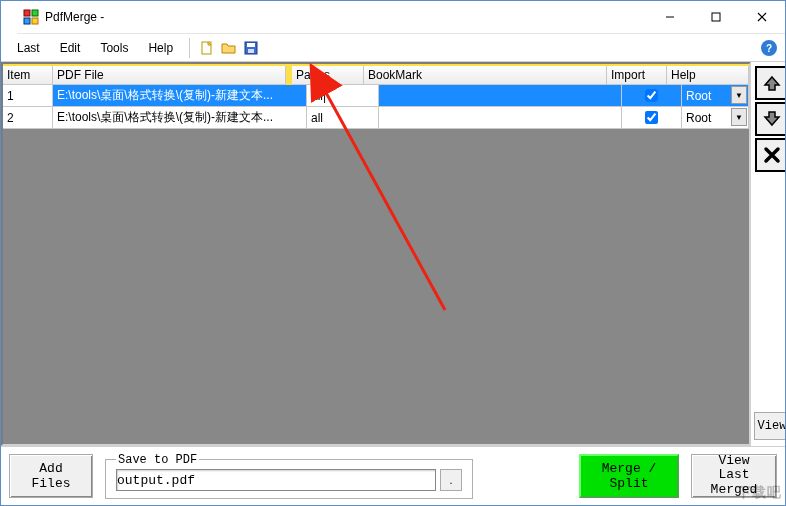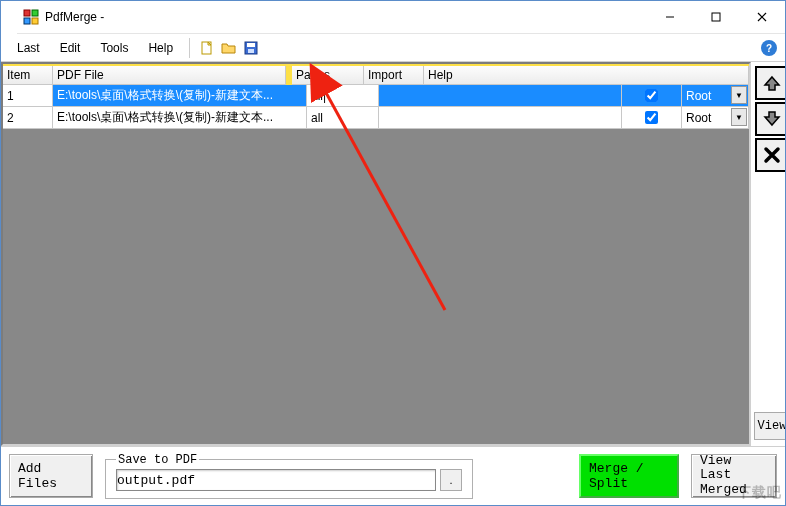--- a/index.html
+++ b/index.html
@@ -34,21 +34,21 @@
   .lvl-drop { position:absolute; right:1px; top:1px; width:16px; height:18px; background:#e8e8e8; border:1px solid #999; display:flex; align-items:center; justify-content:center; font-size:8px;}
   .tr.selected .lvl-drop{ background:#e8e8e8; color:#000;}
   
   .side-buttons { width: 42px; display: flex; flex-direction: column; align-items: center; padding: 4px 4px; gap: 2px; }
   .sq-btn { width: 34px; height: 34px; border: 2px solid #000; background: #f0f0f0; display:flex; align-items:center; justify-content:center; cursor:default; }
   .sq-btn svg { width: 20px; height: 20px; }
   .side-spacer { flex:1; }
   .view-btn { width: 36px; height: 28px; background:#f0f0f0; border:1px solid #aaa; font-family: "Courier New", monospace; font-size:12px; display:flex; align-items:center; justify-content:center; margin-bottom:2px;}
   
   .bottombar { height: 58px; display:flex; align-items:center; padding: 4px 8px; gap: 12px; border-top:1px solid #d0d0d0;}
-  .btn3d { height: 44px; background:#f0f0f0; border: 1px solid #aaa; box-shadow: inset 1px 1px 0 #fff, inset -1px -1px 0 #888; font-family: "Courier New", monospace; font-size:13px; display:flex; align-items:center; justify-content:center; cursor:default; padding:0 8px;}
+  .btn3d { height: 44px; background:#f0f0f0; border: 1px solid #aaa; box-shadow: inset 1px 1px 0 #fff, inset -1px -1px 0 #888; font-family: "Courier New", monospace; font-size:13px; display:flex; align-items:center; justify-content:center; text-align:center; cursor:default; padding:0 8px;}
   .btn-add { width: 84px; }
   fieldset.save-group { border:1px solid #b0b0b0; padding: 4px 10px 8px 10px; height:46px; display:flex; align-items:center; gap:4px; }
   fieldset.save-group legend { font-family:"Courier New",monospace; font-size:12px; padding:0 2px;}
   .save-input { width: 320px; height: 22px; border:1px solid #888; box-shadow: inset 1px 1px 2px rgba(0,0,0,.2); padding:2px 0; font-family:"Courier New",monospace; font-size:13px;}
   .browse-btn { width:22px; height:22px; border:1px solid #aaa; background:#f0f0f0; font-size:11px; display:flex;align-items:center;justify-content:center;}
   .btn-merge { width:100px; background:#00e000; border:2px outset #6f6; color:#000; box-shadow:none;}
   .btn-viewlast { width:86px; line-height:1.1;}
   .bottom-spacer{flex:1;}
   
   .annotation-arrow { position:absolute; pointer-events:none; }
@@ -107,20 +107,21 @@
       </svg></span>
   <span class="help-icon">?</span>
 </div>
 
 <div class="workarea">
   <div class="table-zone">
     <div class="thead">
       <div class="th th-item">Item</div>
       <div class="th th-file">PDF File</div>
       <div class="th th-pages">Pages</div>
+      <div class="th th-bookmark">BookMark</div>
       <div class="th th-import">Import</div>
       <div class="th th-level">Help</div>
     </div>
     <div class="tbody">
       <div class="tr selected">
         <div class="td td-item">1</div>
         <div class="td td-file">E:\tools\桌面\格式转换\(复制)-新建文本...</div>
         <div class="td td-pages editing">
             <span class="caret-after">all</span>
           </div>

